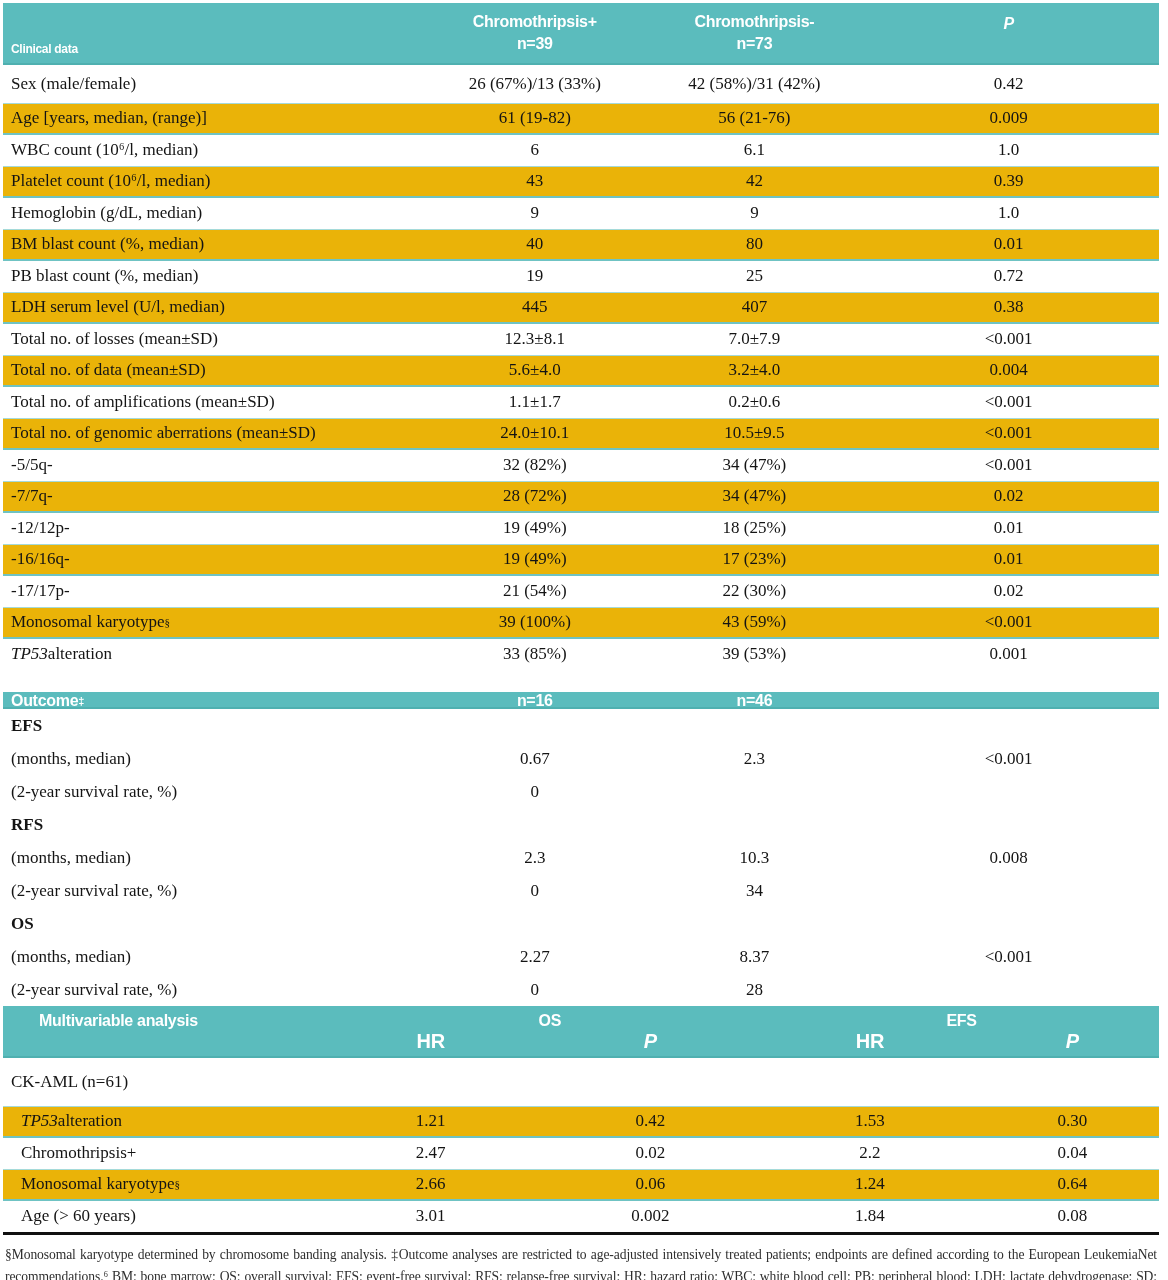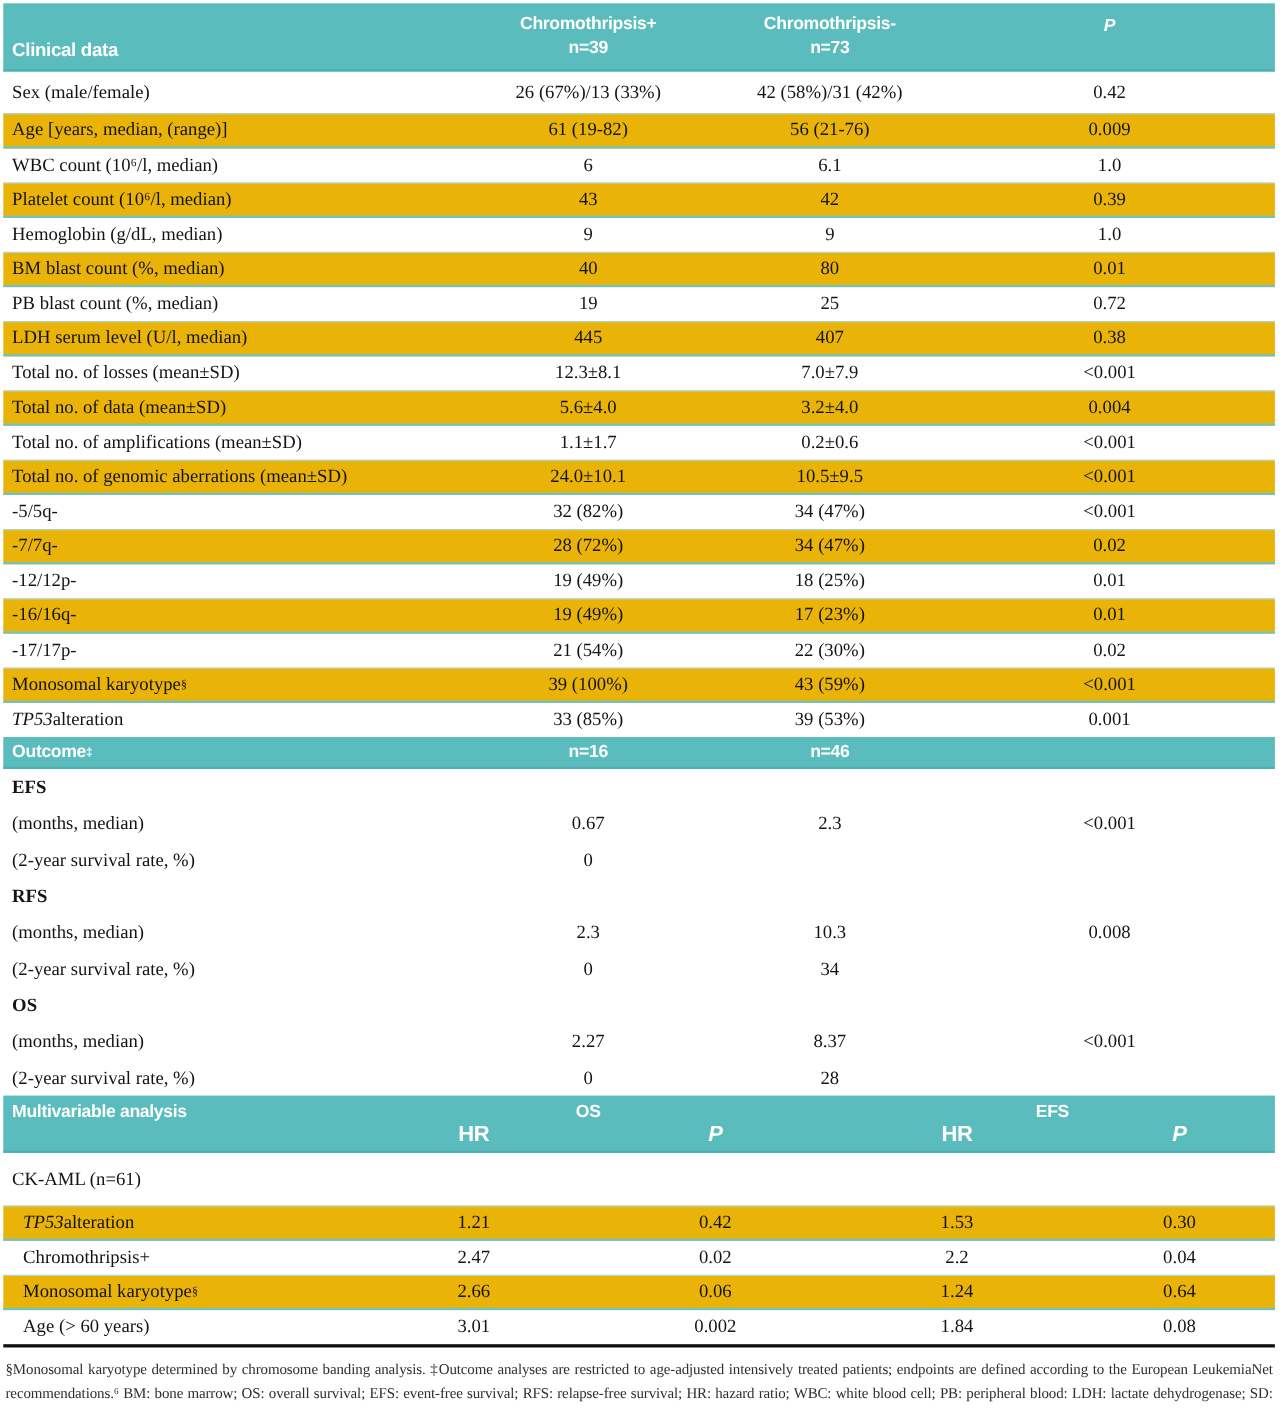--- a/index.html
+++ b/index.html
@@ -15,37 +15,37 @@
   .band{
     background:#5bbcbd;
     color:#fff;
     font-family:"Liberation Sans","DejaVu Sans",sans-serif;
     font-weight:bold;
     letter-spacing:-0.3px;
     border-bottom:2px solid #4fb0b0;
     box-sizing:border-box;
   }
   .header-band{height:62px;}
-  .outcome-band{height:29px;}
+  .outcome-band{height:17px;margin-top:22px;}
   .multi-band{height:52px;display:flex;flex-direction:column;}
 
   
   .g4{display:grid;grid-template-columns:36% 20% 18% 26%;}
   .g5{display:grid;grid-template-columns:27% 20% 18% 20% 15%;}
-  .mrowA{display:grid;grid-template-columns:27% 38% 35%;flex:1.1;}
+  .mrowA{display:grid;grid-template-columns:27% 38% 35%;flex:1.1;padding-left:28px;}
   .mrowB{flex:1;}
 
   .c{display:flex;align-items:center;box-sizing:border-box;}
   .center{justify-content:center;text-align:center;}
   .label{padding-left:8px;}
   .indent{padding-left:18px;}
   .bold{font-weight:bold;}
   .it{font-style:italic;}
 
-  .header-band .col1{align-items:flex-end;padding-bottom:7px;font-size:17px;}
+  .header-band .col1{align-items:flex-end;padding-bottom:7px;font-size:12px;}
   .header-band .col23{flex-direction:column;justify-content:center;font-size:16px;line-height:1.35;}
   .header-band .col4{align-items:flex-start;padding-top:12px;font-size:16px;}
   .outcome-band .c{font-size:16px;}
   .mrowA .c{font-size:16px;padding-top:6px;}
   .mrowA .label{align-items:flex-start;}
   .mrowB .c{font-size:20px;padding-bottom:5px;}
 
   
   .trow{box-sizing:border-box;}
   .trow .c{font-size:17px;}

